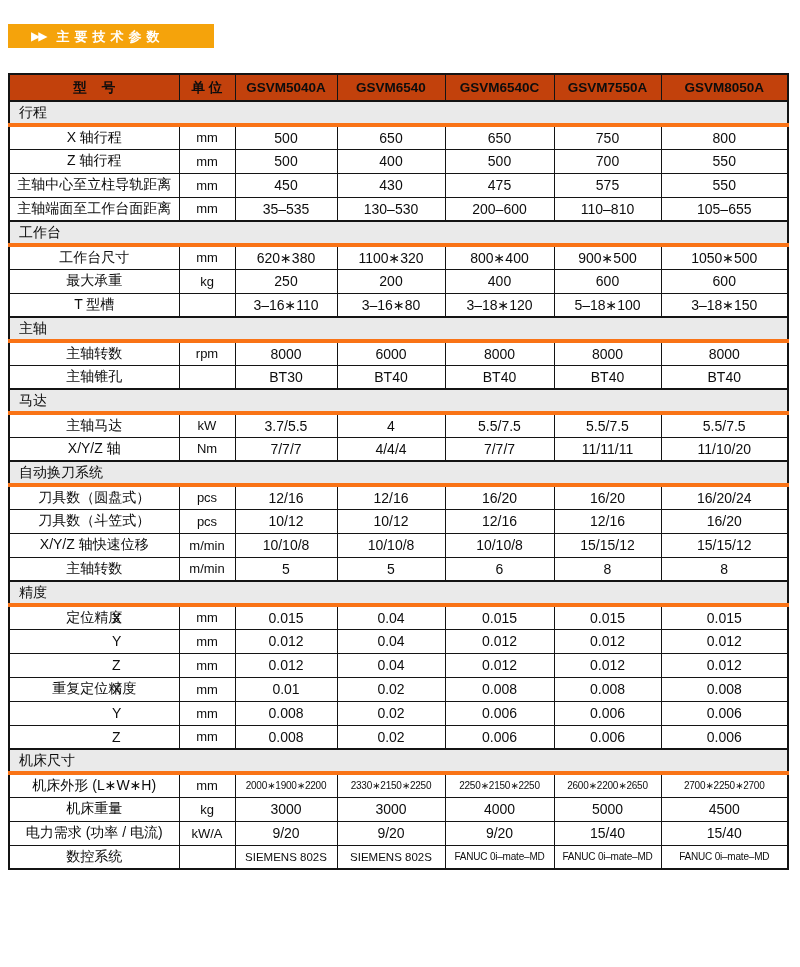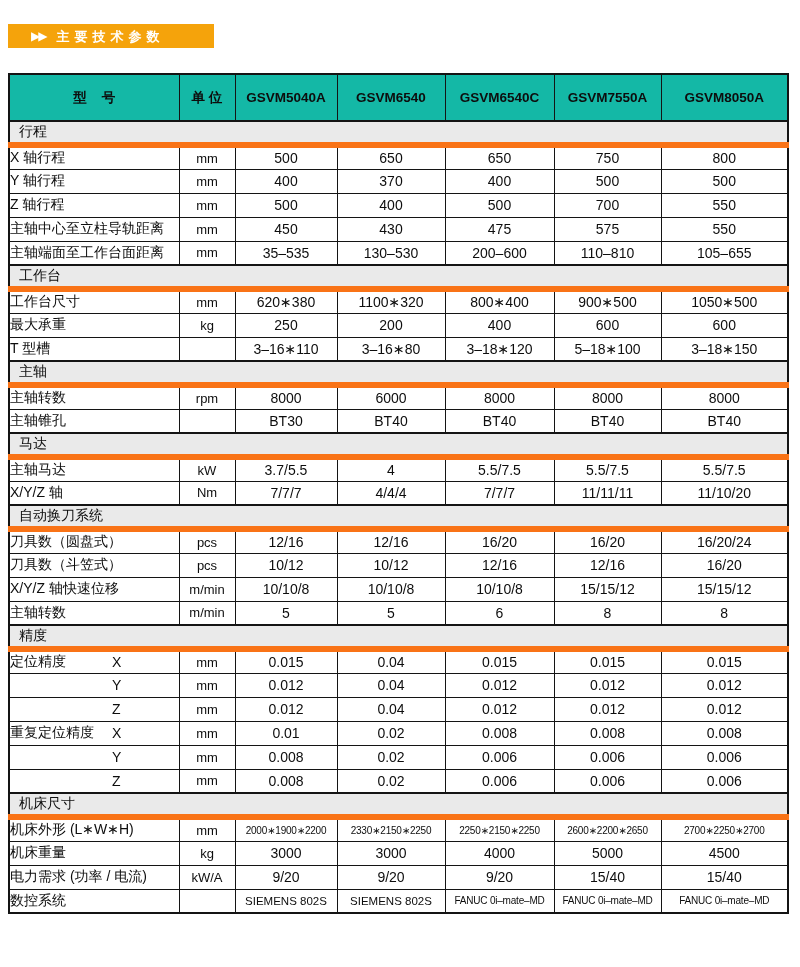--- a/index.html
+++ b/index.html
@@ -24,30 +24,30 @@
     width:779px; border-collapse:collapse; table-layout:fixed;
     border:2px solid #141414;
   }
   th, td {
     border:1px solid #141414;
     height:24px; padding:0;
     font-size:14px; text-align:center; vertical-align:middle;
     white-space:nowrap; overflow:hidden;
   }
   thead th {
-    background:#14b8a6; height:47px;
+    background:#c2410c; height:27px;
     font-weight:bold; font-size:13.5px;
     border-bottom:2px solid #141414;
   }
   th.c-label, th.c-unit { white-space:pre; }
   tr.sec td {
     background:#eaeaea; text-align:left; padding-left:9px;
-    border-top:2px solid #141414; border-bottom:6px solid #f97316;
-  }
-  td.lbl { text-align:left; position:relative; }
+    border-top:2px solid #141414; border-bottom:4px solid #f97316;
+  }
+  td.lbl { text-align:center; position:relative; }
   td.lbl .axis { position:absolute; left:102px; top:50%; transform:translateY(-50%); }
   td.unit { font-size:13px; }
   td.sz115 { font-size:11.5px; }
   td.sz10  { font-size:10px; letter-spacing:-0.2px; }
 </style>
 </head>
 <body>
 
 <div class="banner">
   <span class="arrows">▶▶</span>
@@ -84,29 +84,20 @@
       <tr>
         <td class="lbl"><span>X 轴行程</span></td>
         <td class="unit">mm</td>
         <td class="val">500</td>
         <td class="val">650</td>
         <td class="val">650</td>
         <td class="val">750</td>
         <td class="val">800</td>
       </tr>
       <tr>
-        <td class="lbl"><span>Y 轴行程</span></td>
-        <td class="unit">mm</td>
-        <td class="val">400</td>
-        <td class="val">370</td>
-        <td class="val">400</td>
-        <td class="val">500</td>
-        <td class="val">500</td>
-      </tr>
-      <tr>
         <td class="lbl"><span>Z 轴行程</span></td>
         <td class="unit">mm</td>
         <td class="val">500</td>
         <td class="val">400</td>
         <td class="val">500</td>
         <td class="val">700</td>
         <td class="val">550</td>
       </tr>
       <tr>
         <td class="lbl"><span>主轴中心至立柱导轨距离</span></td>

